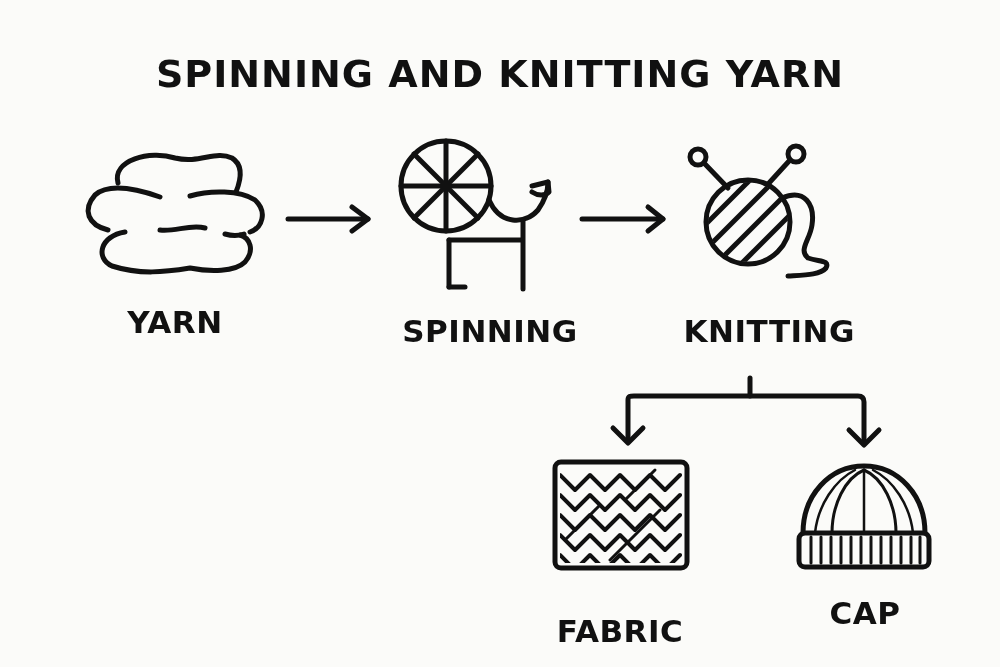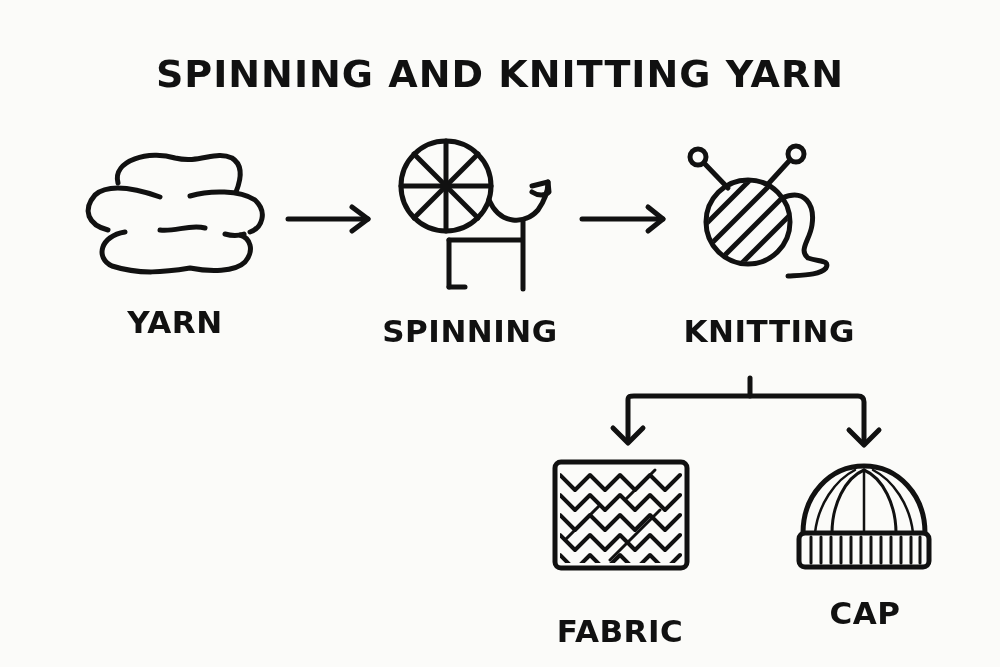--- a/index.html
+++ b/index.html
@@ -125,16 +125,16 @@
       <line x1="901" y1="537" x2="901" y2="563"></line>
       <line x1="911" y1="537" x2="911" y2="563"></line>
       <line x1="920" y1="537" x2="920" y2="563"></line>
     </g>
   </g>
 </svg>
 
 <div class="label" style="left:60px; top:303px; width:230px;">
   <div>YARN</div>
 </div>
-<div class="label" style="left:370px; top:312px; width:200px;">SPINNING</div>
+<div class="label" style="left:390px; top:312px; width:200px;">SPINNING</div>
 <div class="label" style="left:655px; top:312px; width:200px;text-align:right;">KNITTING</div>
 <div class="label" style="left:530px; top:612px; width:180px;">FABRIC</div>
 <div class="label" style="left:800px; top:594px; width:130px;">CAP</div>
 
 </body></html>

